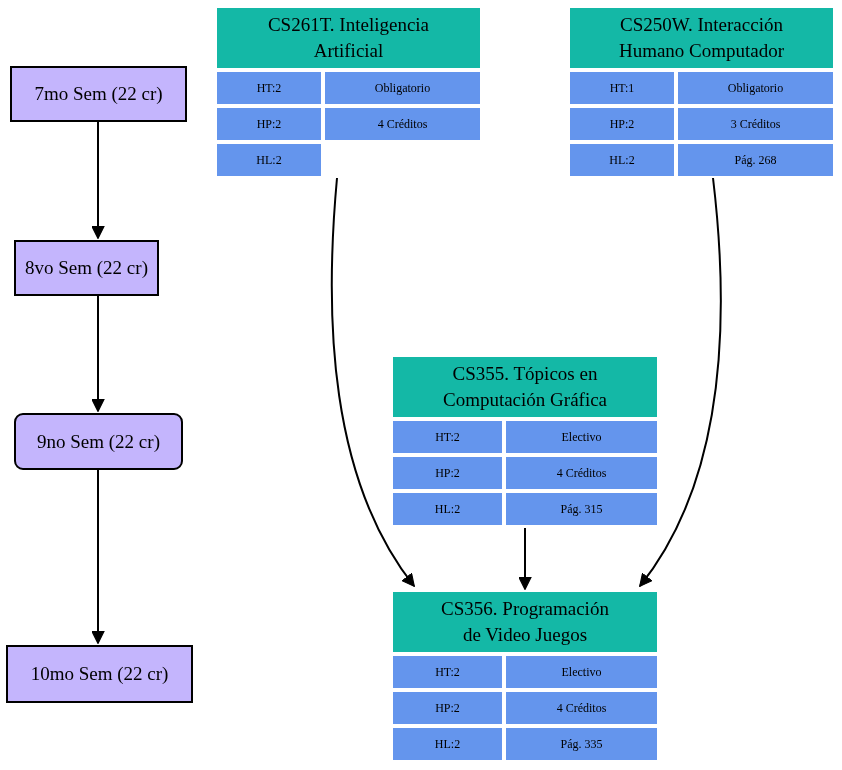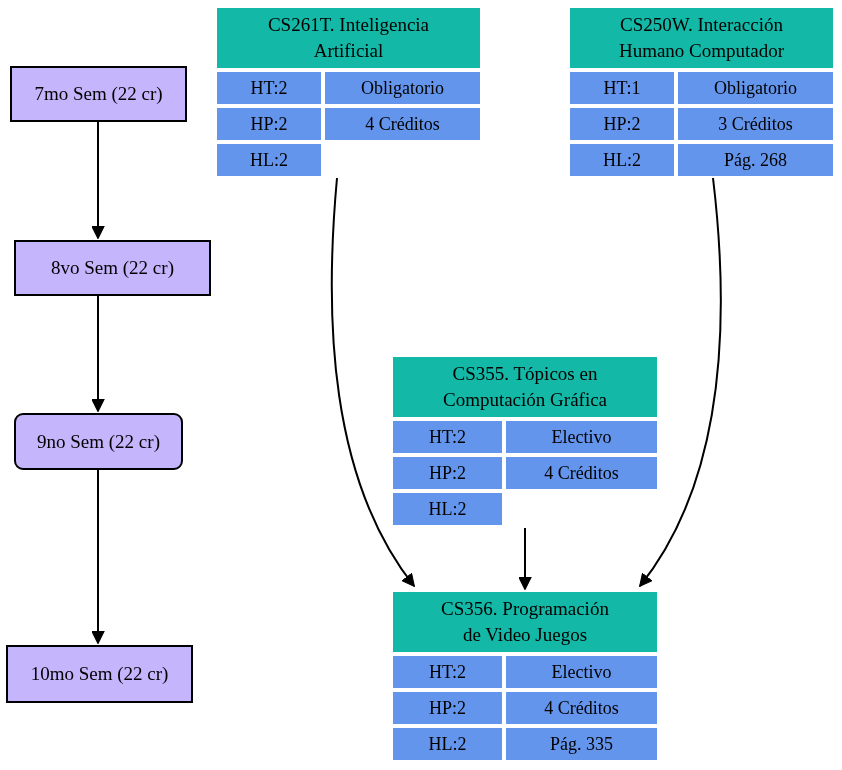--- a/index.html
+++ b/index.html
@@ -57,21 +57,21 @@
     font-size: 19px;
     line-height: 26px;
     text-align: center;
   }
   .course-cell {
     height: 32px;
     background: #6495ED;
     display: flex;
     align-items: center;
     justify-content: center;
-    font-size: 18px;
+    font-size: 12px;
     white-space: nowrap;
   }
 </style>
 </head>
 <body>
 
 <div class="canvas">
 
   <svg class="edges-layer" width="842" height="770" viewBox="0 0 842 770" xmlns="http://www.w3.org/2000/svg">
     <defs>
@@ -83,21 +83,21 @@
     <path d="M98,296 L98,411" fill="none" stroke="#000000" stroke-width="2" marker-end="url(#arrowhead)"></path>
     <path d="M98,470 L98,643" fill="none" stroke="#000000" stroke-width="2" marker-end="url(#arrowhead)"></path>
     <path d="M337,178 C324,320 330,480 414,586" fill="none" stroke="#000000" stroke-width="2" marker-end="url(#arrowhead)"></path>
     <path d="M713,178 C730,320 725,480 640,586" fill="none" stroke="#000000" stroke-width="2" marker-end="url(#arrowhead)"></path>
     <path d="M525,528 L525,589" fill="none" stroke="#000000" stroke-width="2" marker-end="url(#arrowhead)"></path>
   </svg>
 
   <div class="sem-box" style="left:10px; top:66px; width:177px; height:56px;">
     <span>7mo Sem (22 cr)</span>
   </div>
-  <div class="sem-box" style="left:14px; top:240px; width:197px; height:56px;">
+  <div class="sem-box" style="left:14px; top:240px; width:145px; height:56px;">
     <span>8vo Sem (22 cr)</span>
   </div>
   <div class="sem-box" style="left:14px; top:413px; width:169px; height:57px;border-radius:9px;">
     <span>9no Sem (22 cr)</span>
   </div>
   <div class="sem-box" style="left:6px; top:645px; width:187px; height:58px;">
     <span>10mo Sem (22 cr)</span>
   </div>
 
   <div class="course-card" style="left:217px; top:8px;">
@@ -128,20 +128,21 @@
   <div class="course-card wide-left" style="left:393px; top:357px;">
     <div class="course-title">
       <div>CS355. Tópicos en</div>
       <div>Computación Gráfica</div>
     </div>
     <div class="course-cell">HT:2</div>
     <div class="course-cell">Electivo</div>
     <div class="course-cell">HP:2</div>
     <div class="course-cell">4 Créditos</div>
     <div class="course-cell">HL:2</div>
+    <div class="course-cell">Pág. 315</div>
   </div>
 
   <div class="course-card wide-left" style="left:393px; top:592px;">
     <div class="course-title">
       <div>CS356. Programación</div>
       <div>de Video Juegos</div>
     </div>
     <div class="course-cell">HT:2</div>
     <div class="course-cell">Electivo</div>
     <div class="course-cell">HP:2</div>

